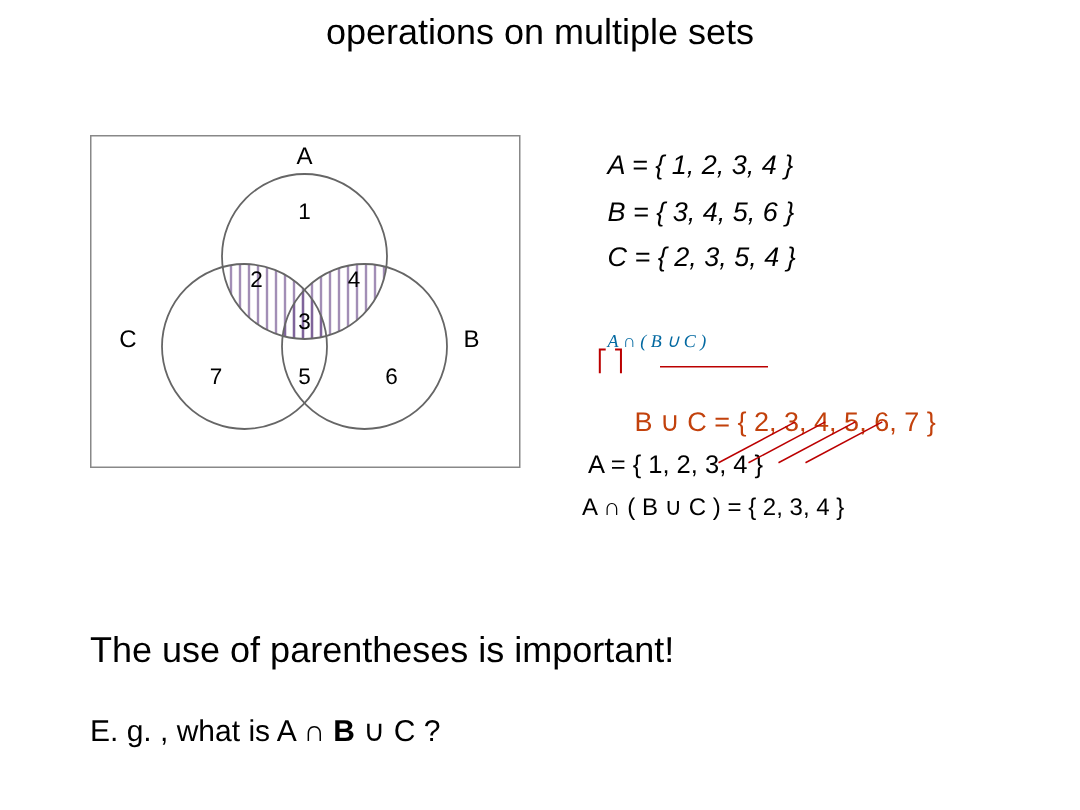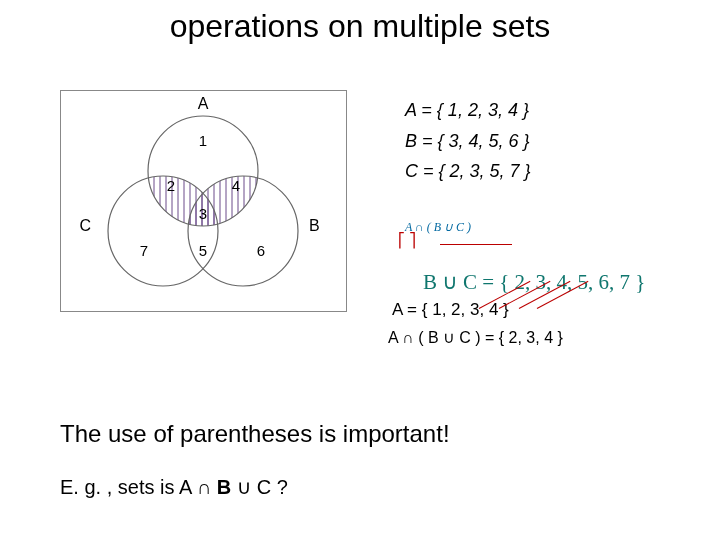--- a/index.html
+++ b/index.html
@@ -10,21 +10,21 @@
     background: #fff;
     font-family: "Comic Sans MS", cursive, sans-serif;
     position: relative;
     overflow: hidden;
   }
   .title {
     position: absolute;
     top: 8px;
     width: 100%;
     text-align: center;
-    font-size: 32px;
+    font-size: 24px;
     color: #000;
   }
   .venn-frame {
     position: absolute;
     left: 60px;
     top: 90px;
     width: 285px;
     height: 220px;
     border: 1px solid #888;
   }
@@ -60,23 +60,23 @@
     left: 440px;
     top: 244px;
     width: 72px;
     height: 0;
     border-bottom: 1px solid #b00;
   }
   .result-red {
     position: absolute;
     left: 423px;
     top: 270px;
-    font-family: Liberation Serif, serif;
-    font-size: 21px;
-    color: #0f766e;
+    font-family: Liberation Sans, sans-serif;
+    font-size: 18px;
+    color: #c2410c;
   }
   .result-a {
     position: absolute;
     left: 392px;
     top: 300px;
     font-family: "Segoe UI", Arial, sans-serif;
     font-size: 17px;
     color: #000;
   }
   .result-final {
@@ -160,35 +160,35 @@
     <text x="175" y="100" text-anchor="middle" font-family="Arial" font-size="15">4</text>
     <text x="142" y="165" text-anchor="middle" font-family="Arial" font-size="15">5</text>
     <text x="200" y="165" text-anchor="middle" font-family="Arial" font-size="15">6</text>
     <text x="83" y="165" text-anchor="middle" font-family="Arial" font-size="15">7</text>
   </svg>
 </div>
 
 <div class="set-defs">
   <div>A = {  1, 2, 3, 4  }</div>
   <div>B = {  3, 4, 5, 6  }</div>
-  <div>C = {  2, 3, 5, 7  }</div>
+  <div>C = {  2, 3, 5, 4  }</div>
 </div>
 
 <div class="op-line">A ∩ ( B ∪ C )</div>
 <div class="op-bracket">⎡  ⎤</div>
 <div class="op-under-right"></div>
 
 <div class="result-red">B ∪ C  = { 2, 3, 4, 5, 6, 7 }</div>
 <div class="result-a">A = {  1, 2, 3, 4  }</div>
 <div class="result-final">A ∩ ( B ∪ C ) = { 2, 3, 4 }</div>
 
 <div class="strike-group">
   <div class="strike" style="left:24px; top:36px;"></div>
   <div class="strike" style="left:44px; top:36px;"></div>
   <div class="strike" style="left:64px; top:36px;"></div>
   <div class="strike" style="left:82px; top:36px;"></div>
 </div>
 
 <div class="note1">The use of parentheses is important!</div>
 
 <div class="note2">
-  <span>E. g. , sets is  A </span><span class="setop">∩</span><b><span> B </span></b><span class="setop">∪</span><span> C  ?</span>
+  <span>E. g. , what is  A </span><span class="setop">∩</span><b><span> B </span></b><span class="setop">∪</span><span> C  ?</span>
 </div>
 
 </body></html>

